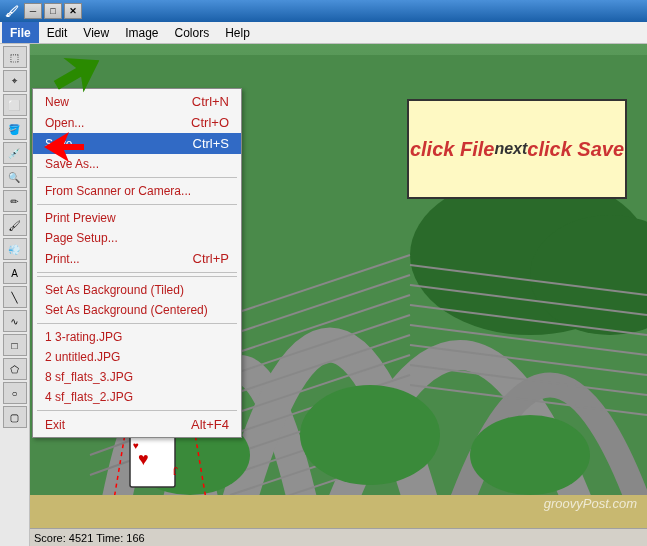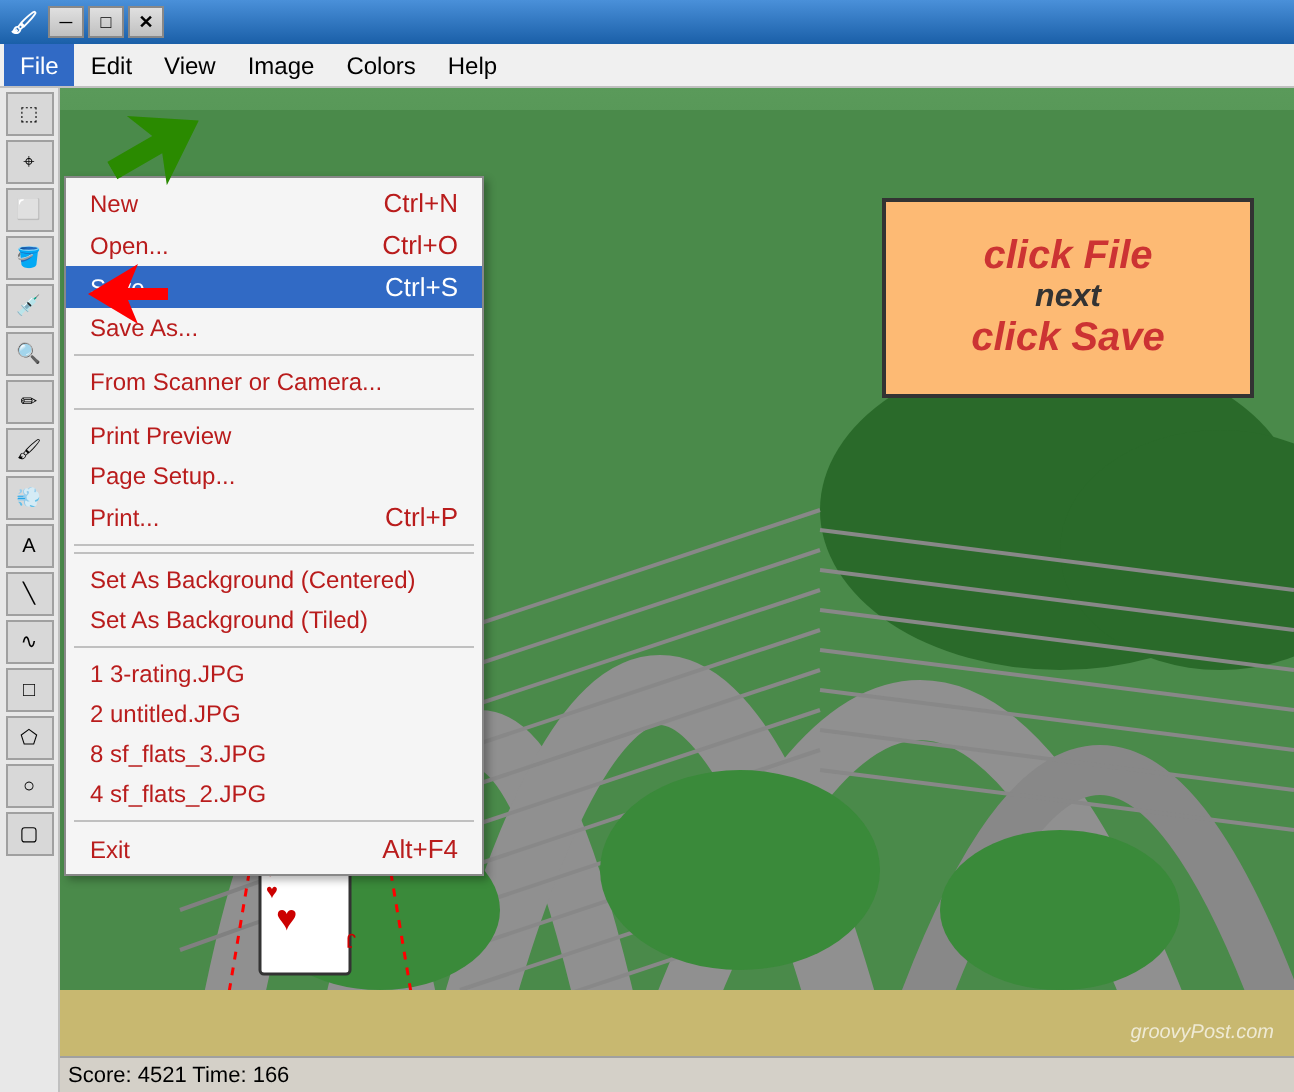--- a/index.html
+++ b/index.html
@@ -64,20 +64,21 @@
       padding: 2px 8px;
       cursor: pointer;
       height: 100%;
       display: flex;
       align-items: center;
       font-size: 12px;
     }
     .menu-item.active {
       background: #316ac5;
       color: white;
+      font-weight: bold;
     }
 
     
     .main-area {
       display: flex;
       height: calc(546px - 22px - 22px);
       position: relative;
     }
 
     
@@ -169,49 +170,49 @@
     .shortcut {
       margin-left: 4px;
       font-size: 13px;
     }
 
     
     .instruction-box {
       position: absolute;
       top: 55px;
       right: 20px;
-      width: 186px;
+      width: 220px;
       height: 100px;
-      background: #fdba74;
+      background: #fef9c3;
       border: 2px solid #333;
       display: flex;
-      flex-direction: column;
+      flex-direction: row;
       align-items: center;
       justify-content: center;
       z-index: 150;
       font-size: 20px;
       font-weight: bold;
     }
     .instruction-box .click-text {
       color: #cc3333;
       font-style: italic;
     }
     .instruction-box .plain-text {
       color: #333;
       font-style: italic;
       font-size: 16px;
     }
 
     
     .watermark {
       position: absolute;
-      bottom: 24px;
+      bottom: 35px;
       right: 10px;
       color: rgba(255,255,255,0.7);
-      font-size: 10px;
+      font-size: 13px;
       font-style: italic;
       z-index: 50;
     }
 
     
     .game-bg {
       width: 100%;
       height: 100%;
       position: relative;
       background: linear-gradient(to bottom, #5a9a5a 0%, #3a7a3a 40%, #4a8a4a 100%);
@@ -371,24 +372,24 @@
         <div class="dropdown-item">
           <span>Page Setup...</span>
         </div>
         <div class="dropdown-item">
           <span>Print...</span>
           <span class="shortcut">Ctrl+P</span>
         </div>
         <div class="dropdown-separator"></div>
         <div class="dropdown-separator"></div>
         <div class="dropdown-item">
+          <span>Set As Background (Tiled)</span>
+        </div>
+        <div class="dropdown-item">
           <span>Set As Background (Centered)</span>
-        </div>
-        <div class="dropdown-item">
-          <span>Set As Background (Tiled)</span>
         </div>
         <div class="dropdown-separator"></div>
         <div class="dropdown-item">
           <span>1 3-rating.JPG</span>
         </div>
         <div class="dropdown-item">
           <span>2 untitled.JPG</span>
         </div>
         <div class="dropdown-item">
           <span>8 sf_flats_3.JPG</span>

